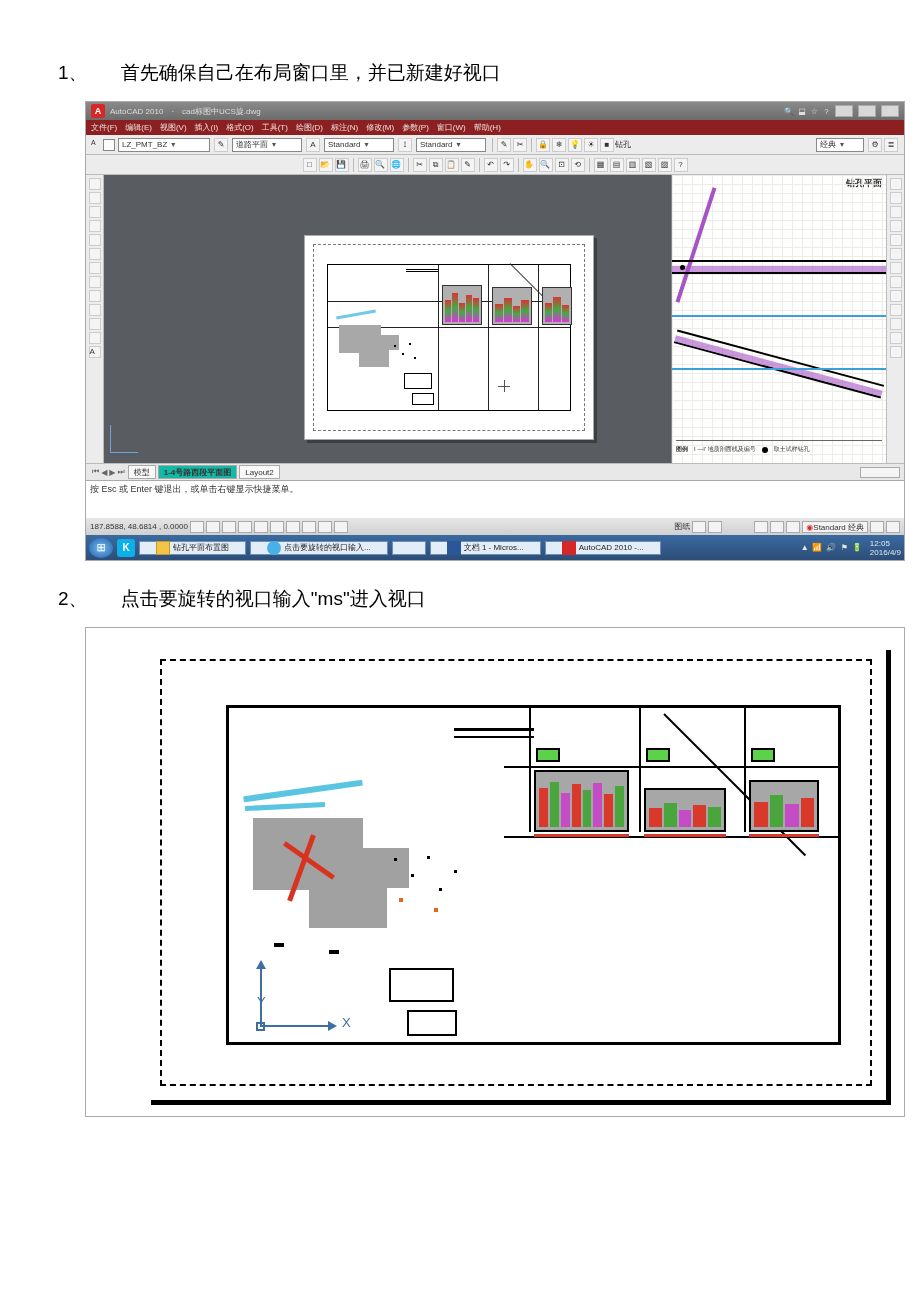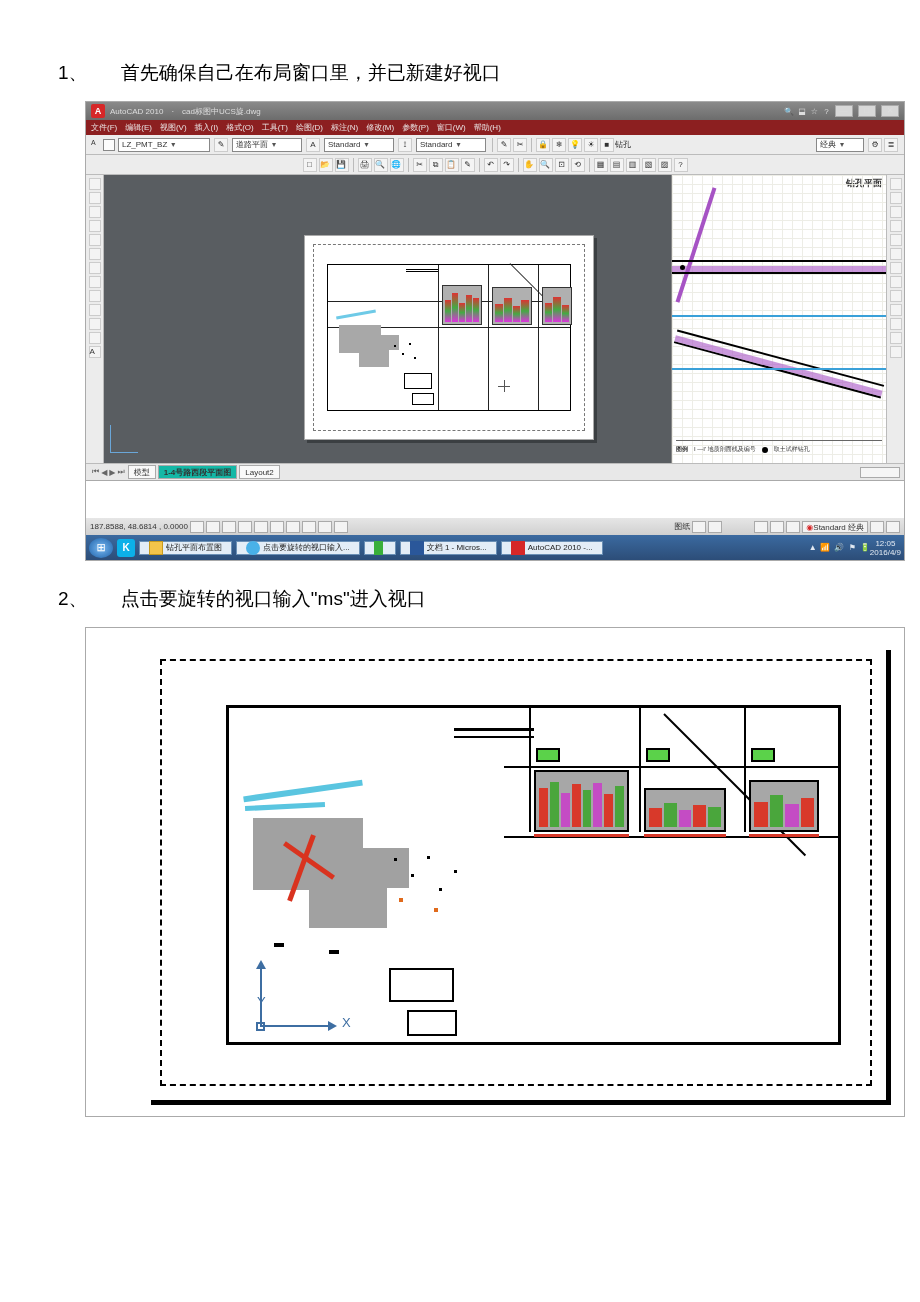--- a/index.html
+++ b/index.html
@@ -206,32 +206,32 @@
     }
     .start {
       width:24px;height:20px;border-radius:50%;
       background:radial-gradient(#7abaf2,#1b5fa7);
       display:flex;align-items:center;justify-content:center;color:#fff;font-size:11px;
     }
     .kk { width:18px;height:18px;background:#0cb0e8;border-radius:3px;color:#fff;
           font-weight:bold;font-size:10px;display:flex;align-items:center;justify-content:center;margin-left:4px;}
     .taskbtn {
       height:14px; background:#e3edf7; border:1px solid #6a8fb5;
-      padding:0 9px; display:flex; align-items:center; margin-left:4px;
+      padding:0 16px; display:flex; align-items:center; margin-left:4px;
       font-size:8px; color:#222;
     }
     .taskbtn .ticon { width:14px;height:14px;margin-right:3px;display:inline-block; }
     .folder{background:#f3c44a;border:1px solid #c79a1e;}
     .ie{background:#49b1e8;border-radius:50%;}
     .qiyi{background:#3aaf3a;}
     .word{background:#2a579a;}
     .autocad{background:#d62728;}
     .tray { margin-left:auto; display:flex; align-items:center; color:#e2e9f2; font-size:8px; }
     .tray span{ margin-left:4px; }
-    .clock { text-align:center; line-height:9px; }
+    .clock { margin-left:8px; text-align:left; line-height:9px; }
 
     
     .layout-closeup {
       width: 820px; height: 490px; margin: 15px 0 0 35px;
       background:#fff; border:1px solid #aaa; position:relative;
     }
     .lc-shadow {
       position:absolute; left:65px; top:22px; width:740px; height:455px;
       background:#000;
     }
@@ -524,20 +524,21 @@
         <span>1-4号路西段平面图</span>
       </span>
     <span class="tab">
         <span>Layout2</span>
       </span>
     <span style="flex:1"></span>
     <span style="width:40px;height:11px;border:1px solid #aaa;background:#f5f5f5;margin-right:4px;"></span>
   </div>
 
   <div class="cmdarea">
+    <div>按 Esc 或 Enter 键退出，或单击右键显示快捷菜单。</div>
   </div>
 
   <div class="statusbar">
     <span>187.8588, 48.6814 , 0.0000</span>
     <span class="sb-btn"></span>
     <span class="sb-btn"></span>
     <span class="sb-btn"></span>
     <span class="sb-btn"></span>
     <span class="sb-btn"></span>
     <span class="sb-btn"></span>

